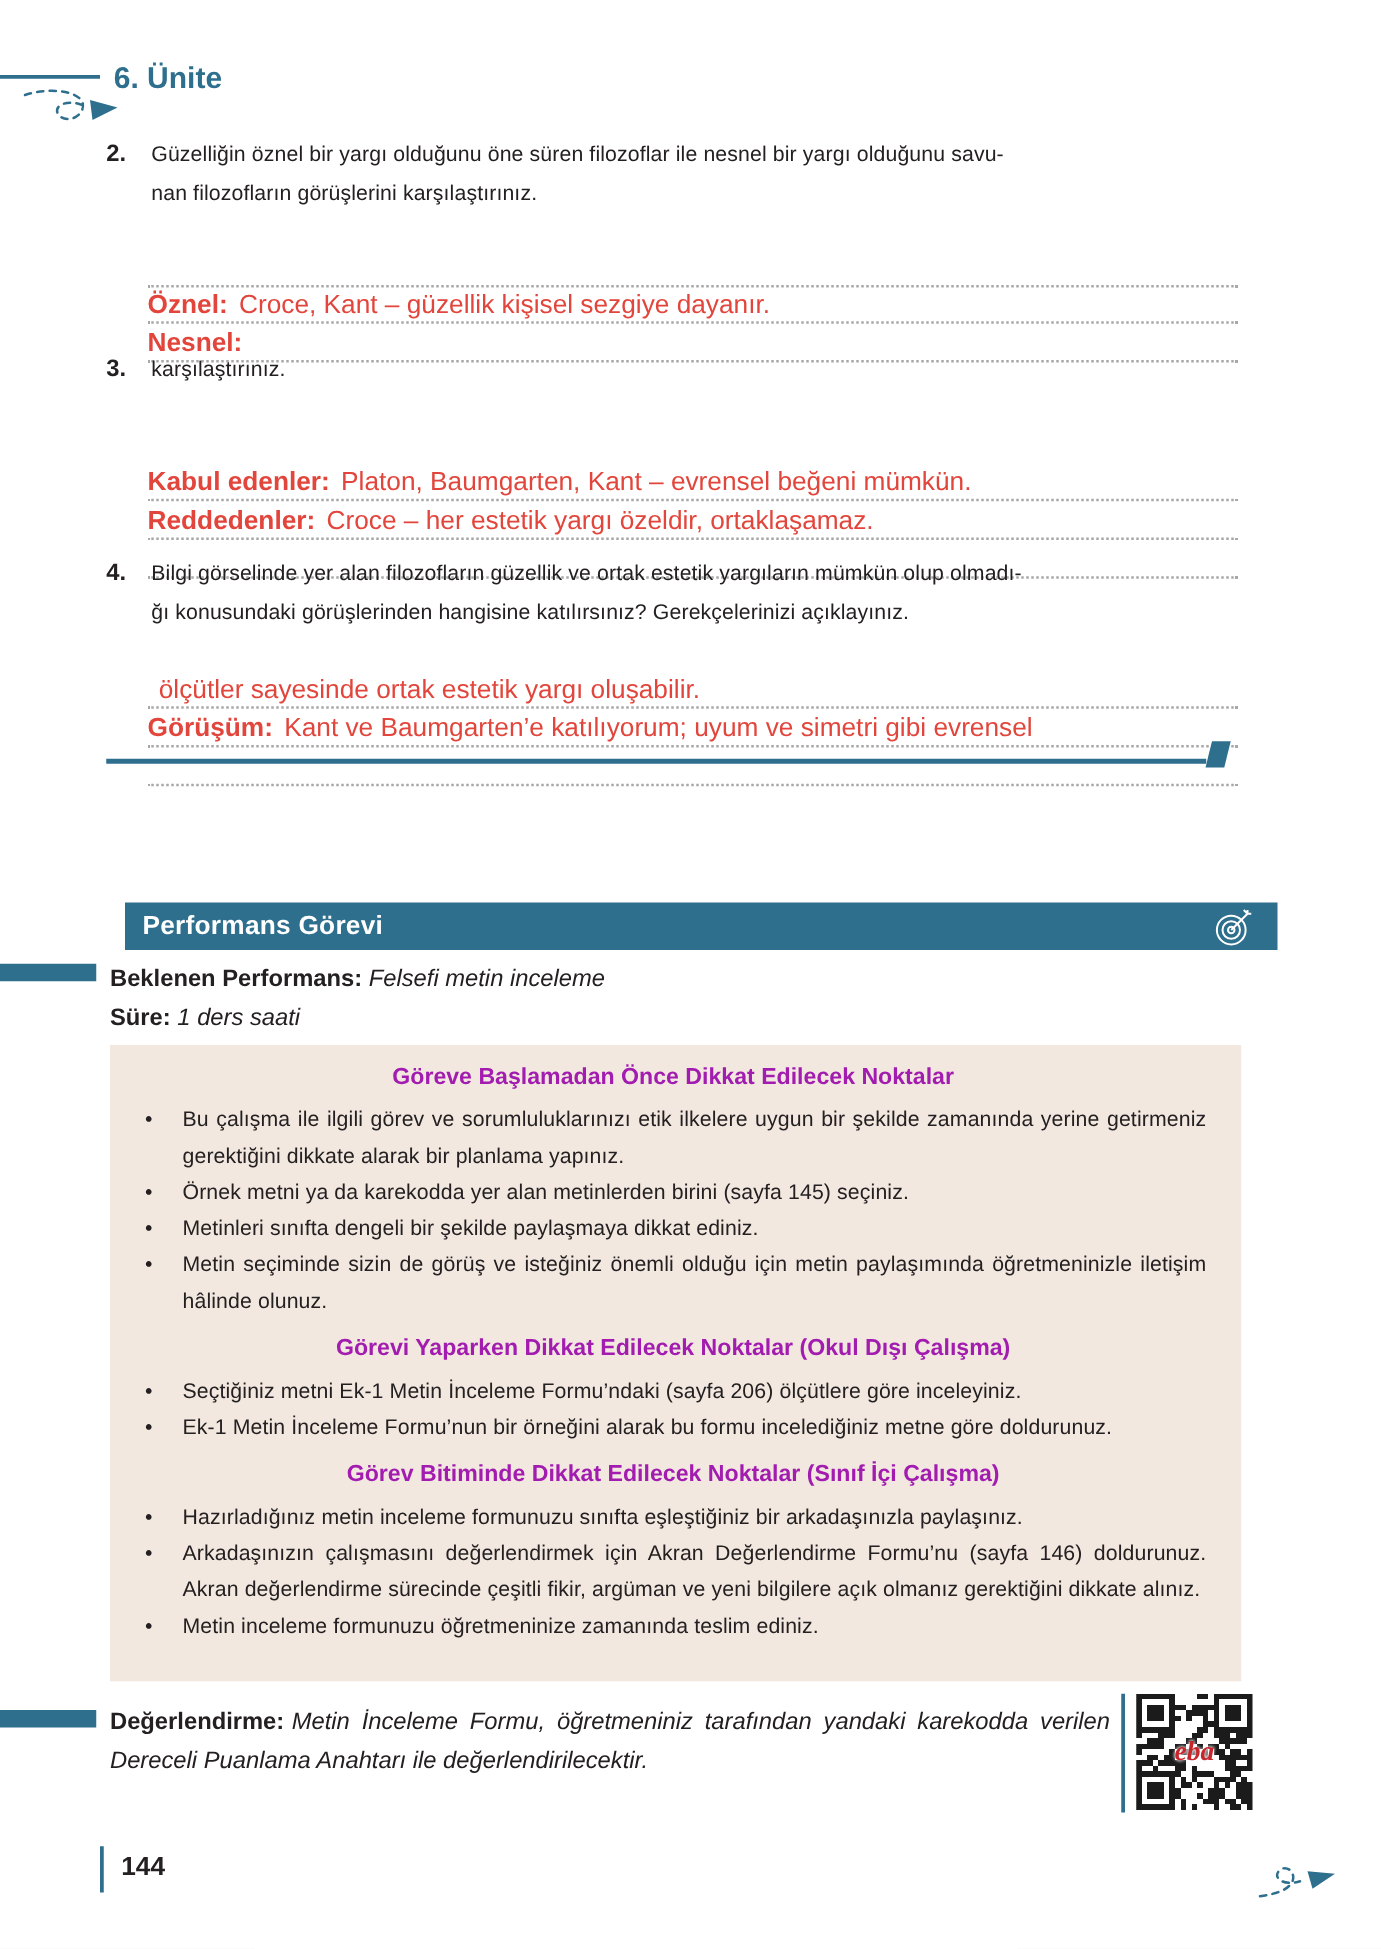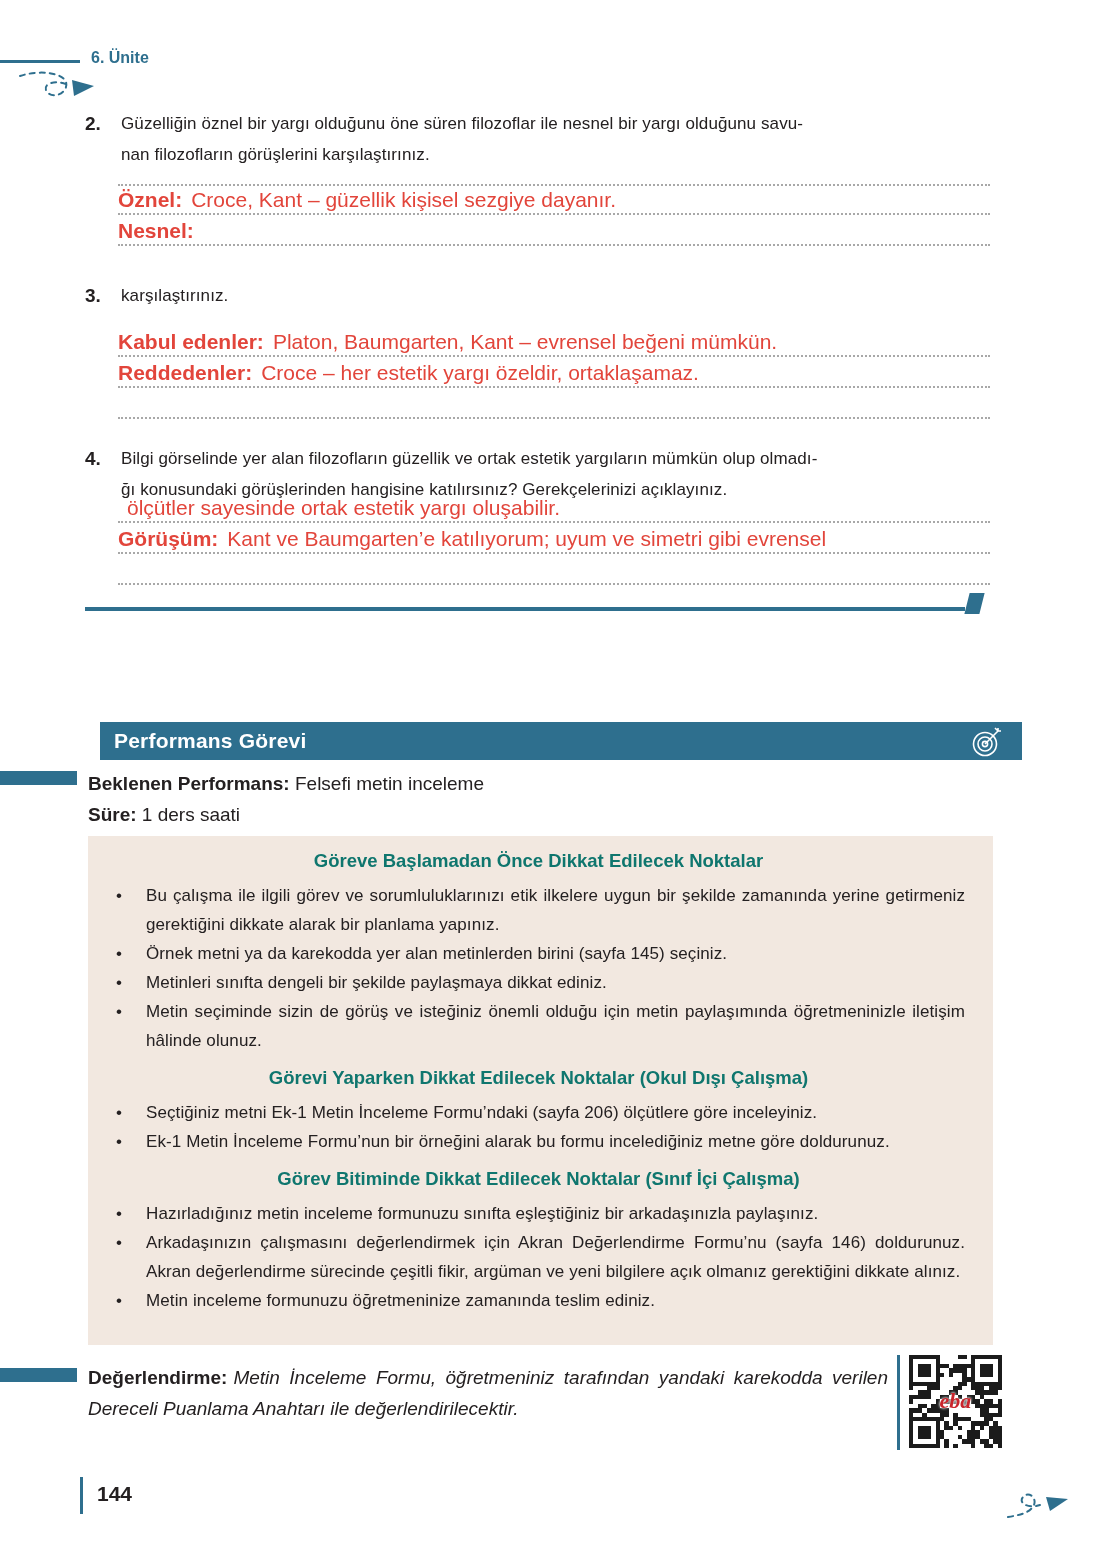--- a/index.html
+++ b/index.html
@@ -4,29 +4,29 @@
 <style>
   * { margin:0; padding:0; box-sizing:border-box; }
   body { background:#e8e8e8; font-family:"Liberation Sans", sans-serif; }
   .page {
     position:relative; width:1105px; height:1559px; margin:0 auto;
     background:#ffffff; color:#242021; overflow:hidden;
   }
 
   
   .unit-rule { position:absolute; left:0; top:60px; width:80px; height:3px; background:#2e6f8e; }
-  .unit-label { position:absolute; left:91px; top:49px; font-size:16px; font-weight:bold; color:#2e6f8e; }
+  .unit-label { position:absolute; left:91px; top:49px; font-size:24px; font-weight:bold; color:#2e6f8e; }
   .doodle-top { position:absolute; left:14px; top:66px; }
   .doodle-bottom { position:absolute; left:1004px; top:1483px; }
 
   
   .q-head { position:absolute; left:85px; width:908px; display:flex; }
   .q-num  { width:36px; flex:none; font-weight:bold; font-size:19px; line-height:31px; }
   .q-text { font-size:17px; line-height:31px; letter-spacing:.1px; }
-  .answers { position:absolute; left:118px; width:872px; }
+  .answers { position:absolute; left:118px; width:872px;margin-top:44px; }
   .ans-row {
     height:31px; border-bottom:2px dotted #a8a8a8;
     display:flex; align-items:flex-end; padding-bottom:1px;
     font-size:21px; color:#e2453b; white-space:nowrap; overflow:visible;
   }
   .ans-row .lbl { font-weight:bold; margin-right:9px; }
   .ans-top { border-top:2px dotted #a8a8a8; }
 
   
   .divider { position:absolute; left:85px; top:607px; width:880px; height:4px; background:#2e6f8e; }
@@ -37,28 +37,28 @@
     position:absolute; left:100px; top:722px; width:922px; height:38px;
     background:#2e6f8e; color:#ffffff; display:flex; align-items:center;
     padding-left:14px; font-size:21px; font-weight:bold; letter-spacing:.2px;
   }
   .perf-bar svg { position:absolute; right:18px; top:3px; }
   .edge-strip { position:absolute; left:0; width:77px; height:14px; background:#2e6f8e; }
   .strip-1 { top:771px; }
   .strip-2 { top:1368px; }
   .meta { position:absolute; left:88px; top:768px; font-size:19px; line-height:31px; }
   .meta .lbl { font-weight:bold; }
-  .meta .val { }
+  .meta .val { font-style:italic; }
 
   
   .task-box {
     position:absolute; left:88px; top:836px; width:905px; height:509px;
     background:#f2e8e0; padding:10px 28px 0 24px; overflow:hidden;
   }
-  .task-box h3 { font-size:18.5px; line-height:29px; text-align:center; font-weight:bold; color:#0f766e; }
+  .task-box h3 { font-size:18.5px; line-height:29px; text-align:center; font-weight:bold; color:#a21caf; }
   .task-box h3.h-first { margin-bottom:6px; }
   .task-box h3.h-next  { margin-top:8px; margin-bottom:6px; }
   .bullet-row { display:flex; }
   .bullet-mark { width:34px; flex:none; font-size:17px; line-height:29px; padding-left:4px; }
   .bullet-text { font-size:17px; line-height:29px; text-align:justify; letter-spacing:.1px; }
 
   
   .eval { position:absolute; left:88px; top:1362px; width:800px; font-size:19px; line-height:31px; font-style:italic; text-align:justify; }
   .eval .lbl { font-weight:bold; font-style:normal; margin-right:6px; }
   .eval-vline { position:absolute; left:897px; top:1355px; width:3px; height:95px; background:#2e6f8e; }

